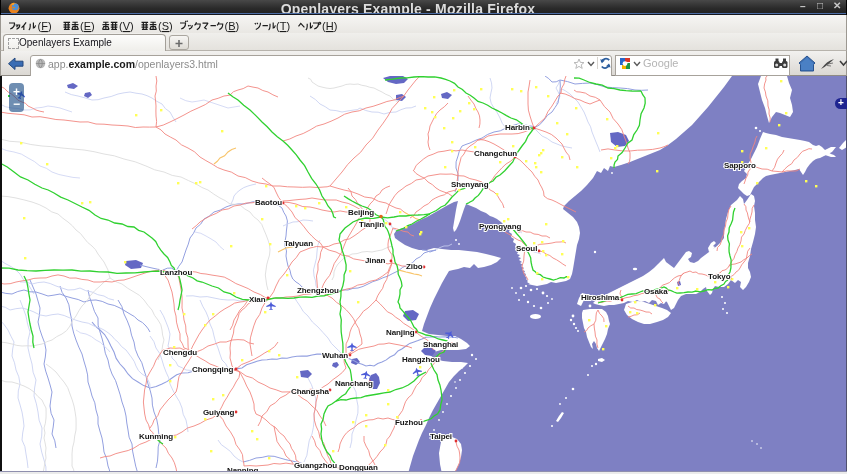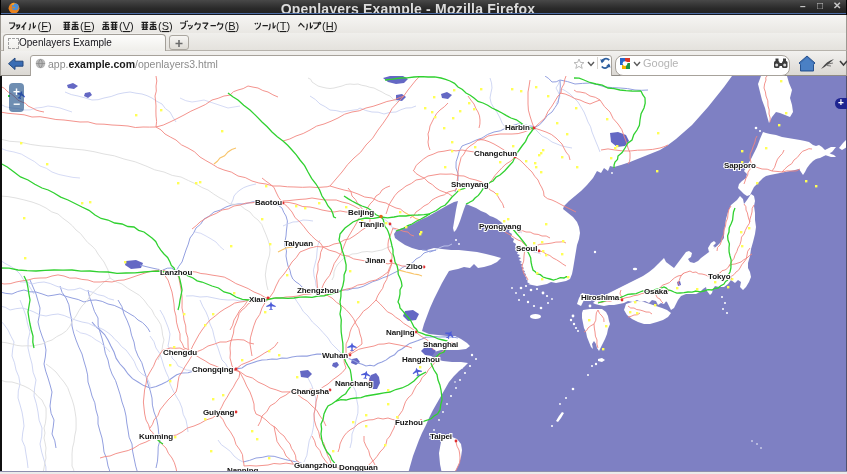--- a/index.html
+++ b/index.html
@@ -31,21 +31,21 @@
 
 #nav{position:absolute;left:0;top:51px;width:847px;height:25px;
  background:linear-gradient(#f2f1ef,#dbd8d3);
  border-left:1px solid #9c9891;border-right:1px solid #9c9891;
  border-bottom:1px solid #8f8b85;box-sizing:border-box;}
 #urlbox{position:absolute;left:29px;top:4px;width:582px;height:24px;background:#fff;
  border:1px solid #a7a29b;border-radius:3px;box-sizing:border-box;}
 #urltext{position:absolute;left:17px;top:1.5px;font-size:10.5px;color:#8c8c8c;white-space:nowrap;}
 #urltext b{color:#1a1a1a;font-weight:bold;}
 #searchbox{position:absolute;left:614px;top:4px;width:175px;height:21px;background:#fff;
- border:1px solid #a7a29b;border-radius:8px;box-sizing:border-box;}
+ border:1px solid #a7a29b;border-radius:0;box-sizing:border-box;}
 #searchbox .ph{position:absolute;left:27px;top:1px;font-size:11px;color:#b4b4b4;}
 
 #map{position:absolute;left:0;top:76px;width:847px;height:398px;background:#fff;overflow:hidden;}
 .olzoom{position:absolute;left:9px;top:7px;width:15px;height:29px;background:rgba(22,72,131,.62);
  border-radius:4px;}
 .olzoom .b{position:absolute;left:0;width:15px;text-align:center;color:#fff;
  font-weight:bold;font-size:12px;font-family:"Liberation Sans",sans-serif;line-height:12px;}
 .layerbtn{position:absolute;left:835px;top:22px;z-index:5;width:12px;height:11px;background:#1e2490;
  border-radius:5.5px 0 0 5.5px;color:#fff;font-weight:bold;font-size:10px;text-align:center;line-height:10.5px;}
 </style></head>

